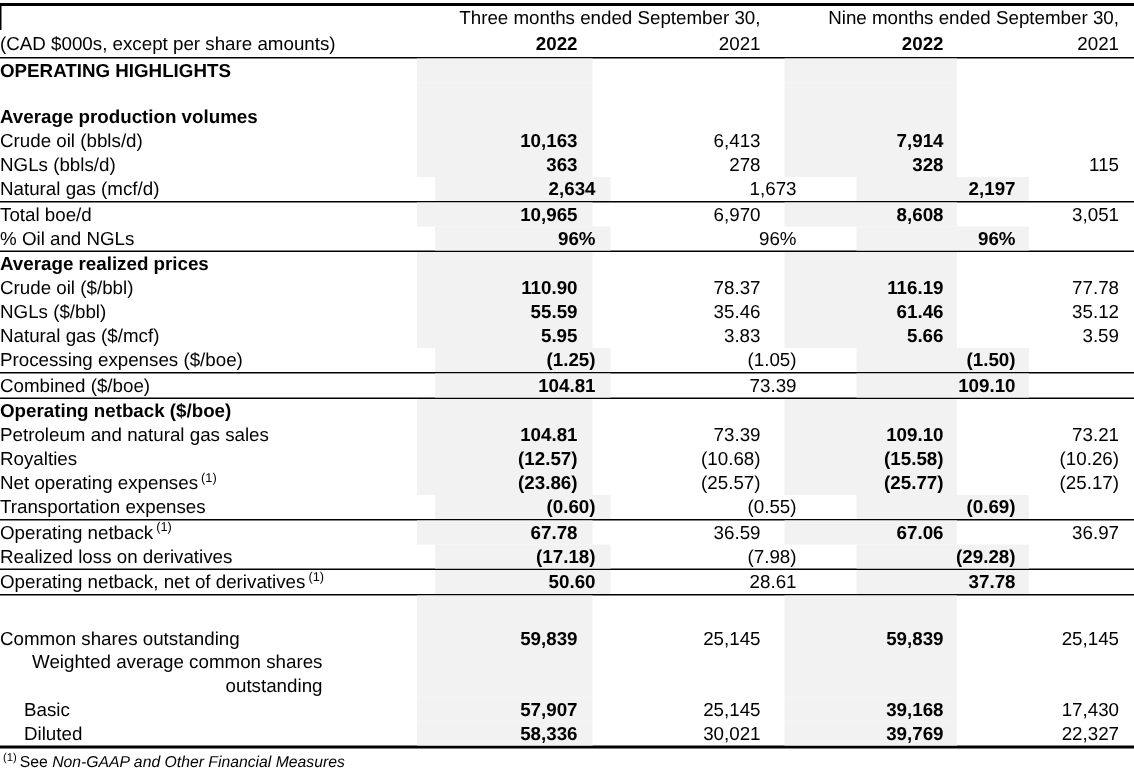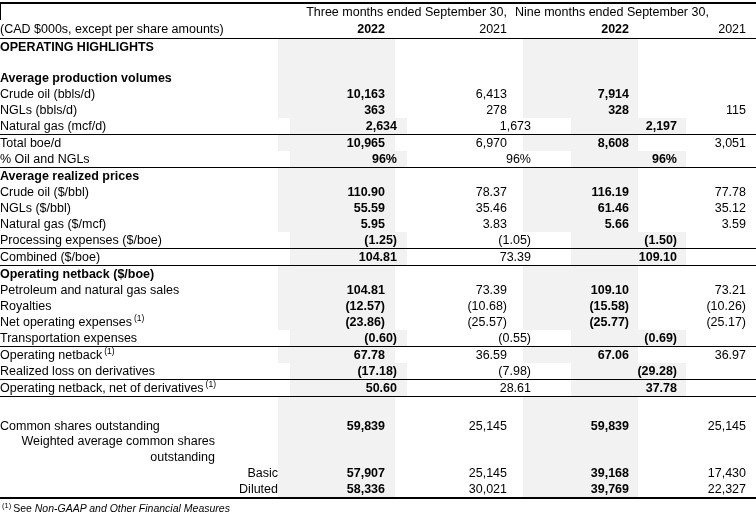--- a/index.html
+++ b/index.html
@@ -22,30 +22,30 @@
   .v1 { grid-column:2; text-align:right; padding-right:10px; }
   .v2 { grid-column:3; text-align:right; padding-right:8px; }
   .v3 { grid-column:5; text-align:right; padding-right:9px; }
   .v4 { grid-column:6; text-align:right; padding-right:10px; }
   .shade { background:var(--shade,#f2f2f2); }
   .bold { font-weight:bold; }
   
   .hdr { border-bottom:1.5px solid #000; }
   .hrow { line-height:17px; min-height:17px; }
   .g1 { grid-column:2 / 4; text-align:right; padding-right:8px; }
-  .g2 { grid-column:4 / 7; padding-right:10px; }
+  .g2 { grid-column:4 / 7; text-align:right; padding-right:10px; }
   
   .r { min-height:16px; line-height:16px; }
   .r-blank { min-height:15px; }
   .r-blank-tall { min-height:21px; }
   .r-wrap { min-height:31px; line-height:15.5px;text-align:right; }
   .r-wrap .lab { white-space:normal; max-width:215px; }
   .rule { border-bottom:1px solid #000;gap:12px; }
   .sec .lab { font-weight:bold; }
-  .indent .lab { padding-left:16px;text-align:right; }
+  .indent .lab { padding-left:16px; }
   sup.fn { font-size:8.5px; vertical-align:super; line-height:0; margin-left:2px; letter-spacing:0; }
   
   .footnote { margin-top:3px; padding-left:2px; font-size:10.5px; line-height:13px; }
   .footnote sup { font-size:7.5px; vertical-align:super; line-height:0; margin-right:2px; }
   .fn-title { font-style:italic; }
 </style>
 </head>
 <body>
 
 <div class="sheet">

